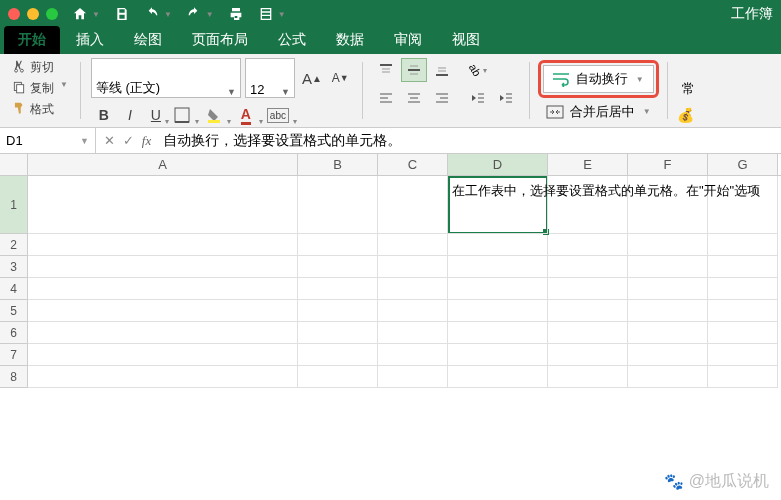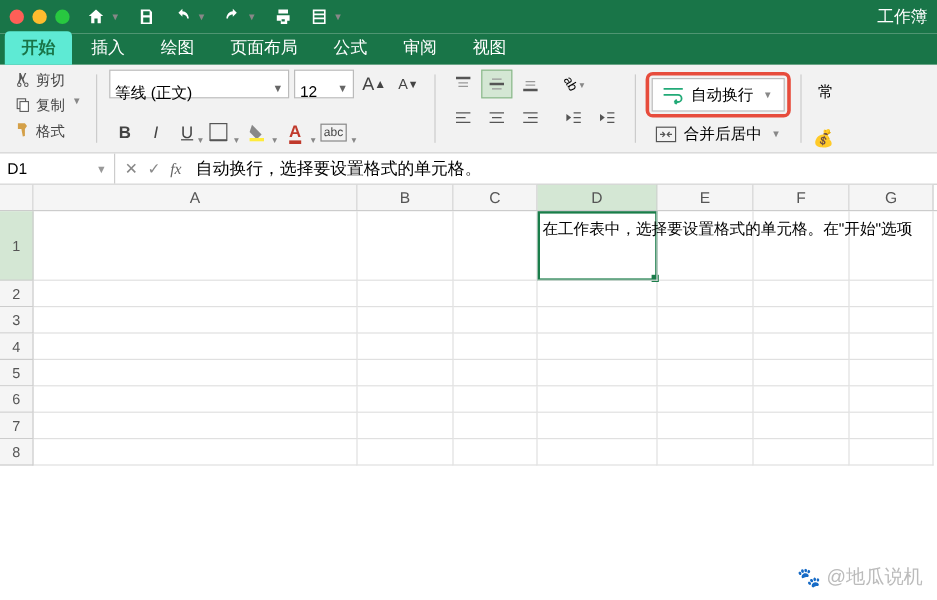--- a/index.html
+++ b/index.html
@@ -6,32 +6,32 @@
 body{width:781px;height:500px;overflow:hidden;background:#fff;position:relative}
 .titlebar{height:28px;background:#197548;display:flex;align-items:center;padding:0 8px;color:#fff}
 .traffic{display:flex;gap:7px;margin-right:14px}
 .dot{width:12px;height:12px;border-radius:50%}
 .qat{display:flex;gap:14px;align-items:center}
 .qat svg{width:16px;height:16px;fill:#fff}
 .qbtn{display:flex;align-items:center;gap:2px}
 .app-title{margin-left:auto;font-size:14px;color:#fff}
 .tabs{height:26px;background:#197548;display:flex;align-items:flex-end;padding-left:4px;gap:2px}
 .tab{padding:5px 14px;color:#ffffff;font-size:14px;cursor:pointer}
-.tab.active{background:#5eead4;color:#197548;border-radius:4px 4px 0 0;font-weight:bold}
+.tab.active{background:#000000;color:#197548;border-radius:4px 4px 0 0;font-weight:bold}
 .ribbon{height:74px;background:#f2f2f2;border-bottom:1px solid #ccc;display:flex;padding:4px 6px;gap:6px}
 .group{display:flex;flex-direction:column;justify-content:space-between;padding:0 4px}
 .sep{width:1px;background:#ccc;margin:4px 0}
 .paste-btn{display:flex;flex-direction:column;align-items:center;gap:2px;padding:2px}
 .paste-ic{width:28px;height:32px}
 .small-label{font-size:12px;color:#444;text-align:center}
 .mini-btns{display:flex;flex-direction:column;gap:0px;font-size:12px;color:#444}
 .mini-btn{display:flex;align-items:flex-start;gap:4px;padding:1px 2px;height:21px}
 .mini-btn svg{width:14px;height:14px}
 .font-row{display:flex;gap:4px;align-items:center;margin-bottom:4px}
-.combo{height:24px;border:1px solid #bbb;background:#fff;display:flex;align-items:flex-start;padding:10px 4px;font-size:13px}
+.combo{height:40px;border:1px solid #bbb;background:#fff;display:flex;align-items:flex-end;padding:0 4px;font-size:13px}
 .combo .arr{margin-left:auto;font-size:9px;color:#666}
 .btn-row{display:flex;gap:0px;align-items:center}
 .rbtn{width:26px;height:26px;display:flex;align-items:center;justify-content:center;font-size:14px;color:#444;position:relative}
 .aa{font-size:13px;color:#444;display:flex;align-items:center;padding:0 3px}
 .align-grid{display:flex;flex-direction:column;gap:4px}
 .align-row{display:flex;gap:2px}
 .abtn{width:26px;height:24px;border:1px solid transparent;display:flex;align-items:center;justify-content:center}
 .abtn.sel{background:#d4e7d4;border-color:#8bb98b}
 .abtn svg{width:16px;height:14px}
 .wrap-group{display:flex;flex-direction:column;gap:4px;padding:2px}
@@ -105,20 +105,21 @@
   </div>
   <div class="app-title">工作簿</div>
 </div>
 
 <div class="tabs">
   <div class="tab active">开始</div>
   <div class="tab">插入</div>
   <div class="tab">绘图</div>
   <div class="tab">页面布局</div>
   <div class="tab">公式</div>
+  <div class="tab">数据</div>
   <div class="tab">审阅</div>
   <div class="tab">视图</div>
 </div>
 
 <div class="ribbon">
   <div class="group">
     <div style="display:flex;gap:4px">
       <div class="mini-btns">
         <div class="mini-btn">
             <svg viewBox="0 0 24 24">

